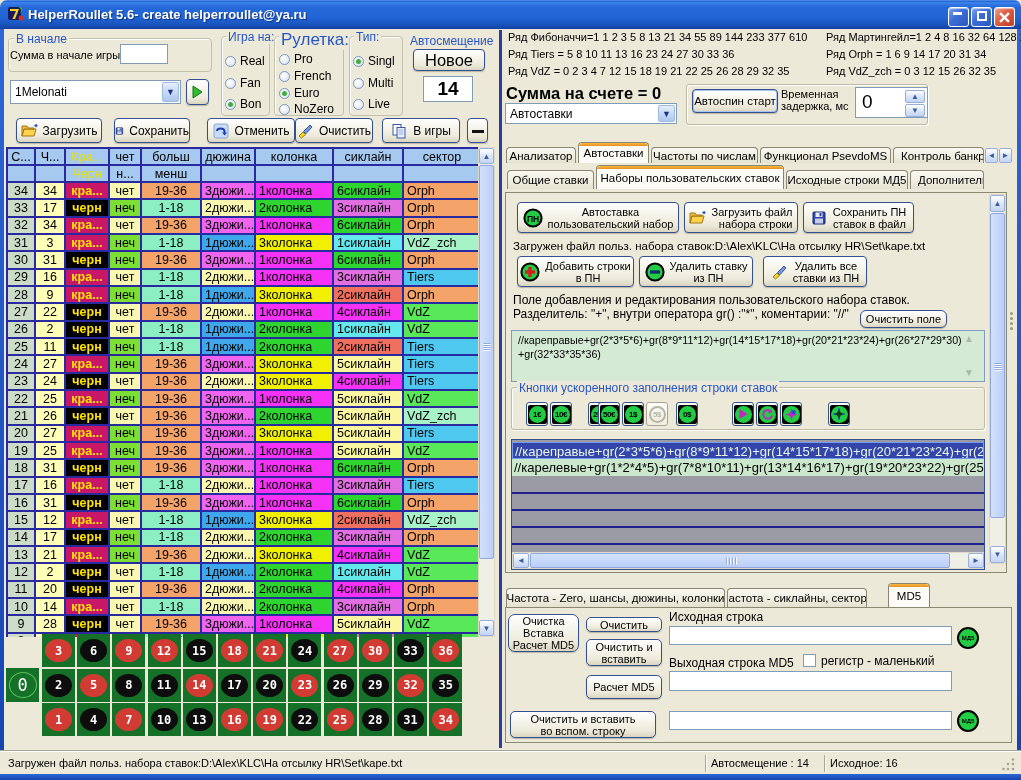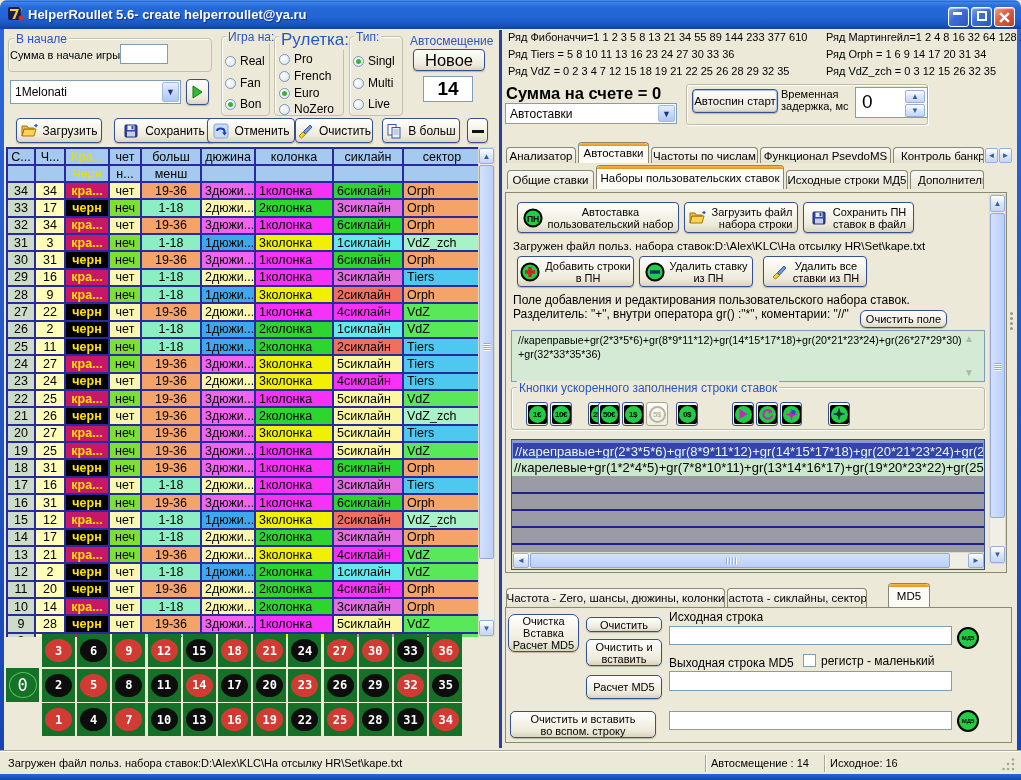--- a/index.html
+++ b/index.html
@@ -145,21 +145,21 @@
 
   <div id="toolbar-left">
       <div class="abs btn" style="left: 16px; top: 118px; width: 86px; height: 25px; gap: 5px;">
         <svg width="17" height="16" viewBox="0 0 17 16">
           <path d="M1 13 L3 6 L15 6 L13 13 Z" fill="#FFD34E" stroke="#A07818"></path>
           <path d="M1 13 L1 3 L6 3 L7.5 5 L13 5 L13 6 L3 6 Z" fill="#F0B940" stroke="#A07818"></path>
           <path d="M13.2 2.6 L16 2.6 M14.6 1.2 L16 2.6 L14.6 4" stroke="#2858C8" fill="none" stroke-width="1.2"></path>
         </svg>
         <span>Загрузить</span>
       </div>
-      <div class="abs btn" style="left: 114px; top: 118px; width: 100px; height: 25px; gap: 5px;">
+      <div class="abs btn" style="left: 114px; top: 118px; width: 76px; height: 25px; gap: 5px;">
         <svg width="17" height="16" viewBox="0 0 17 16">
           <rect x="2" y="2" width="12" height="12" rx="1" fill="#3148A8" stroke="#1A2A70"></rect>
           <rect x="4.5" y="2.5" width="7" height="4.5" fill="#E8ECF8"></rect>
           <rect x="8.5" y="3" width="2" height="3.3" fill="#3148A8"></rect>
           <rect x="4" y="8.5" width="8" height="5" fill="#C8CEE8"></rect>
         </svg>
         <span>Сохранить</span>
       </div>
       <div class="abs btn" style="left: 207px; top: 118px; width: 88px; height: 25px; gap: 5px;">
         <svg width="17" height="16" viewBox="0 0 17 16">
@@ -175,21 +175,21 @@
           <path d="M6.5 8.5 L13 2 L15 4 L8.8 10.8 Z" fill="#7898D8" stroke="#3858A8"></path>
         </svg>
         <span>Очистить</span>
       </div>
       <div class="abs btn" style="left: 382px; top: 118px; width: 78px; height: 25px; gap: 5px;">
         <svg width="17" height="16" viewBox="0 0 17 16">
           <rect x="2" y="1.5" width="8" height="10.5" fill="#fff" stroke="#3858A8"></rect>
           <rect x="6" y="4.5" width="8" height="10.5" fill="#E8F0FE" stroke="#3858A8"></rect>
           <path d="M7.5 7 h5 M7.5 9 h5 M7.5 11 h5" stroke="#88A0C8" stroke-width=".8"></path>
         </svg>
-        <span>В больш</span>
+        <span>В игры</span>
       </div>
       <div class="abs btn" style="left: 467px; top: 118px; width: 21px; height: 25px; gap: 5px;">
         <svg width="14" height="14" viewBox="0 0 14 14">
           <rect x="1" y="6" width="12" height="3" fill="#111"></rect>
         </svg>
       </div>
     </div>
 
   <div id="radio-groups">
       <div class="abs gbox" style="left: 221px; top: 36px; width: 49px; height: 80px;"></div>

